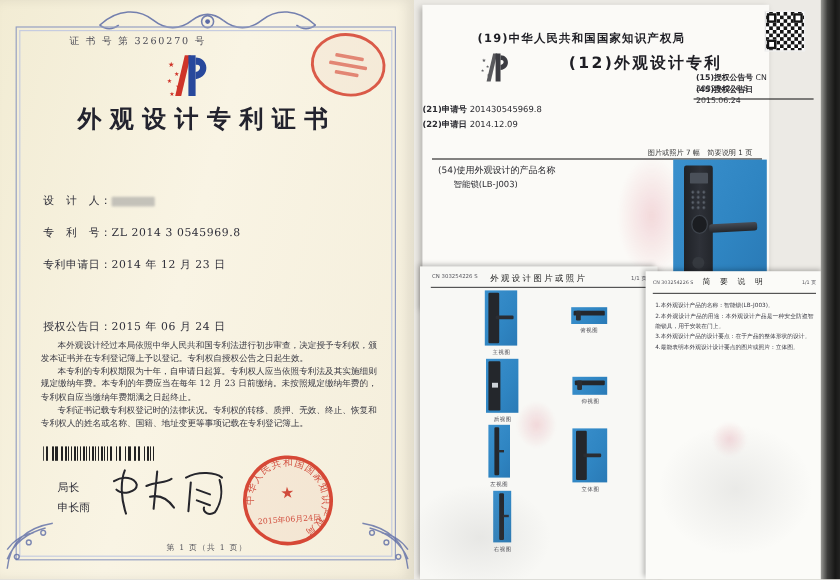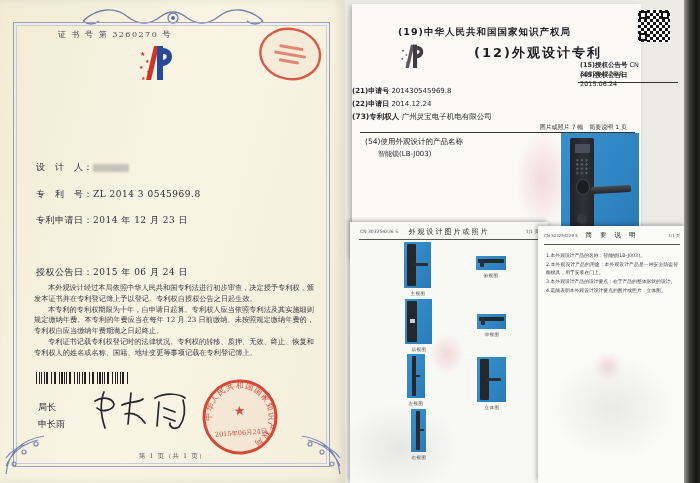--- a/index.html
+++ b/index.html
@@ -19,21 +19,21 @@
   .cert-row{left:36px;font-size:9px;letter-spacing:.5px;color:#2e2e39;}
   .cert-row b{font-weight:normal;}
   .redact{display:inline-block;width:36px;height:8px;background:#9b9b9b;opacity:.55;
           filter:blur(1px);vertical-align:middle;border-radius:1px;}
   .cert-body{left:34px;width:280px;top:283px;font-size:7.2px;line-height:10.8px;
              color:#3a3a44;text-align:justify;}
   .cert-body p{margin:0;text-indent:14px;}
   .barcode{left:36px;top:372px;width:94px;height:12px;
            background:repeating-linear-gradient(90deg,#222 0 1px,transparent 1px 2.6px,
              #222 2.6px 4.4px,transparent 4.4px 5.4px,#222 5.4px 5.9px,transparent 5.9px 7.6px);}
-  .signer{left:38px;top:399px;font-size:9px;line-height:17px;color:#2d2d37;}
+  .signer{left:48px;top:399px;font-size:9px;line-height:17px;color:#2d2d37;}
   .cert-footer{left:0;right:0;top:452px;text-align:center;font-size:6.5px;
                letter-spacing:1px;color:#59595f;}
   .flourish{color:#5d6ca6;}
 
   
   .gazette{position:absolute;left:352px;top:4px;width:289px;height:252px;background:#fbfaf7;
            box-shadow:-2px 2px 5px rgba(0,0,0,.25);font-family:"DejaVu Sans",sans-serif;}
   .gz-office{left:46px;top:22px;font-size:9.5px;font-weight:bold;letter-spacing:1px;color:#1e1e24;}
   .gz-kind{left:122px;top:40px;font-size:13px;font-weight:bold;letter-spacing:2px;color:#1e1e24;}
   .gz-small{font-size:6.5px;color:#2a2a30;}
@@ -134,20 +134,21 @@
 
     <svg class="abs" style="left:256px;top:26px;transform:rotate(10deg);opacity:.85;" width="68" height="58" viewBox="0 0 68 58">
       <ellipse cx="34" cy="28" rx="30" ry="25" fill="rgba(215,70,50,.05)" stroke="#d5402e" stroke-width="2.4"></ellipse>
       <g fill="#d5402e" opacity=".7">
         <rect x="22" y="20" width="24" height="3" rx="1"></rect>
         <rect x="18" y="27" width="32" height="3" rx="1"></rect>
         <rect x="24" y="34" width="20" height="3" rx="1"></rect>
       </g>
     </svg>
 
+    <div class="abs cert-title">外观设计专利证书</div>
 
     <div class="abs cert-row" style="top:161px;">
       <span>设　计　人：</span><span class="redact"></span>
     </div>
     <div class="abs cert-row" style="top:188px;">
       <span>专　利　号：</span><b>ZL 2014 3 0545969.8</b>
     </div>
     <div class="abs cert-row" style="top:214px;">
       <span>专利申请日：</span><b>2014 年 12 月 23 日</b>
     </div>
@@ -226,25 +227,21 @@
       <span>2015.06.24</span>
     </div>
     <div class="abs gz-rule" style="left:226px;width:100px;top:78px;"></div>
 
     <div class="abs gz-item" style="top:82px;">
       <b>(21)申请号</b>
       <span>201430545969.8</span>
     </div>
     <div class="abs gz-item" style="top:95px;">
       <b>(22)申请日</b>
-      <span>2014.12.24</span>
-    </div>
-    <div class="abs gz-item" style="top:108px;font-size:7.5px;">
-      <b>(73)专利权人</b>
-      <span>广州灵宝电子机电有限公司</span>
+      <span>2014.12.09</span>
     </div>
     <div class="abs" style="right:14px;top:119px;font-size:6px;color:#333;">图片或照片 7 幅　简要说明 1 页</div>
 
     <div class="abs gz-rule" style="left:8px;right:6px;top:128px;"></div>
 
     <div class="abs" style="left:13px;top:133px;font-size:7.5px;font-weight:normal;color:#1f1f25;">(54)使用外观设计的产品名称</div>
     <div class="abs" style="left:26px;top:145px;font-size:7px;color:#2a2a30;">智能锁(LB-J003)</div>
 
     <div class="abs pinkblob" style="left:162px;top:126px;width:58px;height:100px;"></div>
 

